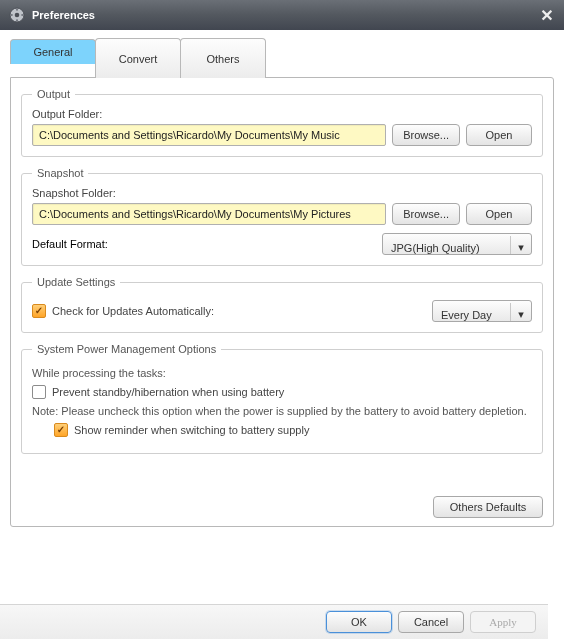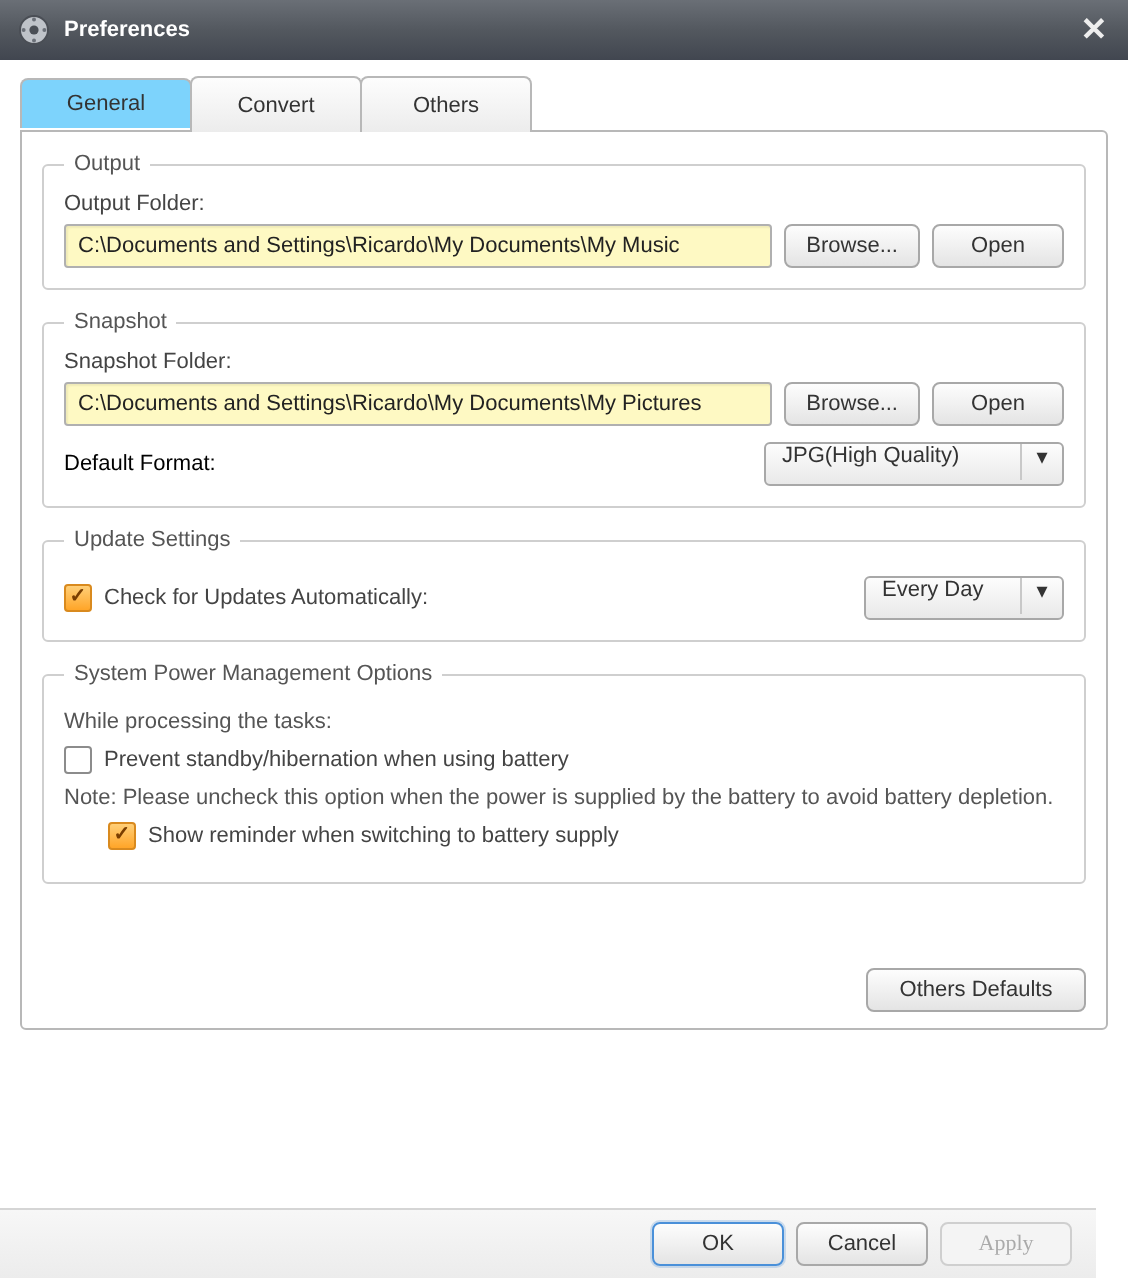--- a/index.html
+++ b/index.html
@@ -12,21 +12,21 @@
   color: #fff; font-size: 12px; font-weight: bold;
 }
 .titlebar .app-icon { width: 18px; height: 18px; margin-right: 6px; display:flex;align-items:center;justify-content:center;}
 .titlebar .spacer { flex: 1; }
 .close-x { width:18px;height:18px;cursor:pointer;display:flex;align-items:center;justify-content:center;font-size:16px;font-weight:bold;color:#eee;}
 
 .content { padding: 8px 10px 6px 10px; background:#fff; }
 
 .tabstrip { display:flex; position: relative; z-index: 2; }
 .tab {
-  width: 86px; height: 28px; display:flex;align-items:center;justify-content:center;
+  width: 86px; height: 40px; display:flex;align-items:center;justify-content:center;
   border: 1px solid #b8b8b8; border-bottom: none;
   background: linear-gradient(to bottom,#fdfdfd,#ececec);
   border-top-left-radius:4px; border-top-right-radius:4px;
   margin-right: -1px; cursor:pointer; color:#333;
 }
 .tab.active { background:#7dd3fc; position:relative; top:1px; height:25px;}
 .tabbody { border:1px solid #b8b8b8; border-radius: 0 3px 3px 3px; padding: 10px 10px 8px 10px; margin-top:-1px; position:relative; z-index:1; }
 
 fieldset { border:1px solid #cfcfcf; border-radius:3px; padding: 8px 10px 10px 10px; margin-bottom:10px; }
 legend { padding: 0 5px; color:#555; font-size:11px; }
@@ -45,21 +45,21 @@
   border:1px solid #a8a8a8; border-radius:4px;
   background: linear-gradient(to bottom,#fdfdfd,#e4e4e4);
   cursor:pointer; color:#333; display:inline-flex;align-items:center;justify-content:center;
 }
 .btn.primary { border-color:#4a90d9; box-shadow:0 0 0 1px rgba(74,144,217,0.25);}
 .btn.disabled { color:#aaa; border-color:#cfcfcf; background:#f4f4f4; cursor:default;font-family:Liberation Serif, serif;}
 
 .select {
   height:22px; border:1px solid #a8a8a8; border-radius:3px;
   background: linear-gradient(to bottom,#fdfdfd,#e9e9e9);
-  display:flex; align-items:flex-start; padding: 0 4px 0 8px; cursor:pointer; color:#333;
+  display:flex; align-items:flex-end; padding: 0 4px 0 8px; cursor:pointer; color:#333;
 }
 .select .sep { width:1px; height:18px; background:#c8c8c8; margin:0 4px 0 6px;}
 .select .arrow { width:12px; text-align:center; }
 
 .row.right { justify-content:flex-end; }
 .row.between { justify-content:space-between; }
 
 .chk { display:flex; align-items:center; gap:6px; margin:6px 0; color:#444;}
 .chkbox { width:14px;height:14px;border:1px solid #8c8c8c;border-radius:2px;background:#fff;display:flex;align-items:center;justify-content:center;cursor:pointer;}
 .chkbox.checked { background: linear-gradient(to bottom,#ffcf78,#ffa528); border-color:#d98a1e;}

